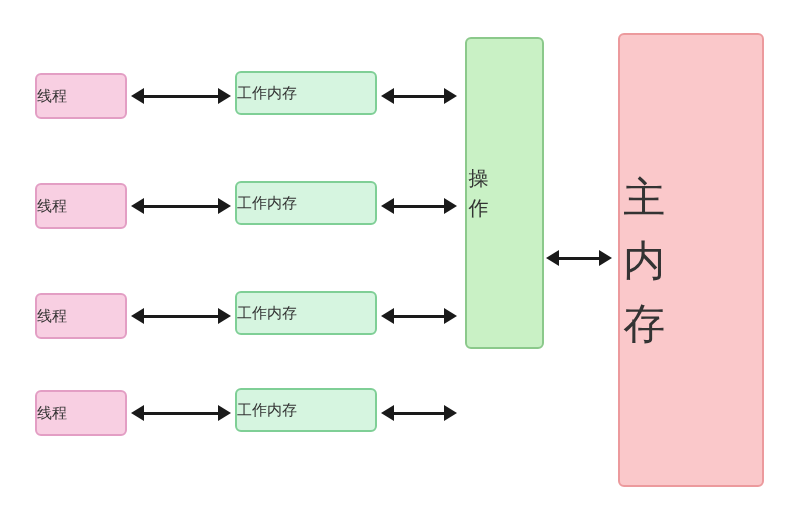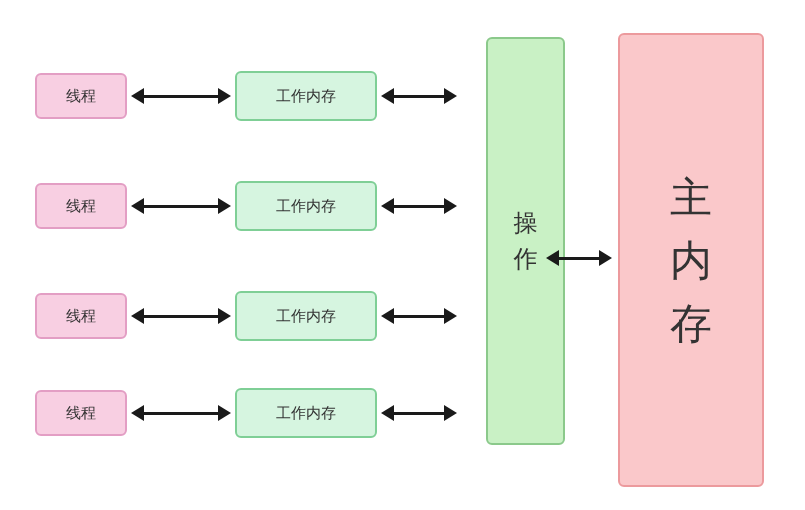--- a/index.html
+++ b/index.html
@@ -13,48 +13,47 @@
     width: 805px;
     height: 510px;
     background: #ffffff;
     overflow: hidden;
   }
   .box {
     position: absolute;
     box-sizing: border-box;
     display: flex;
     align-items: center;
-    justify-content: center;
     border-radius: 6px;
     color: #333333;
   }
   .thread-box {
     width: 92px;
     height: 46px;
     left: 35px;
     background: var(--thread-fill, #f8cfe2);
     border: 2px solid var(--thread-border, #e39ec4);
     font-size: 15px;
   }
   .working-box {
     width: 142px;
-    height: 50px;
+    height: 44px;
     left: 235px;
     background: var(--working-fill, #d6f5e0);
     border: 2px solid var(--working-border, #7fcf96);
     font-size: 15px;
   }
   .operation-box {
-    left: 486px;
+    left: 465px;
     top: 37px;
     width: 79px;
-    height: 408px;
+    height: 312px;
     background: var(--operation-fill, #c9f1c5);
     border: 2px solid var(--operation-border, #8bc98b);
-    font-size: 24px;
+    font-size: 20px;
   }
   .main-box {
     left: 618px;
     top: 33px;
     width: 146px;
     height: 454px;
     background: var(--main-fill, #fac8ca);
     border: 2px solid var(--main-border, #ec9a9d);
     font-size: 42px;
   }

